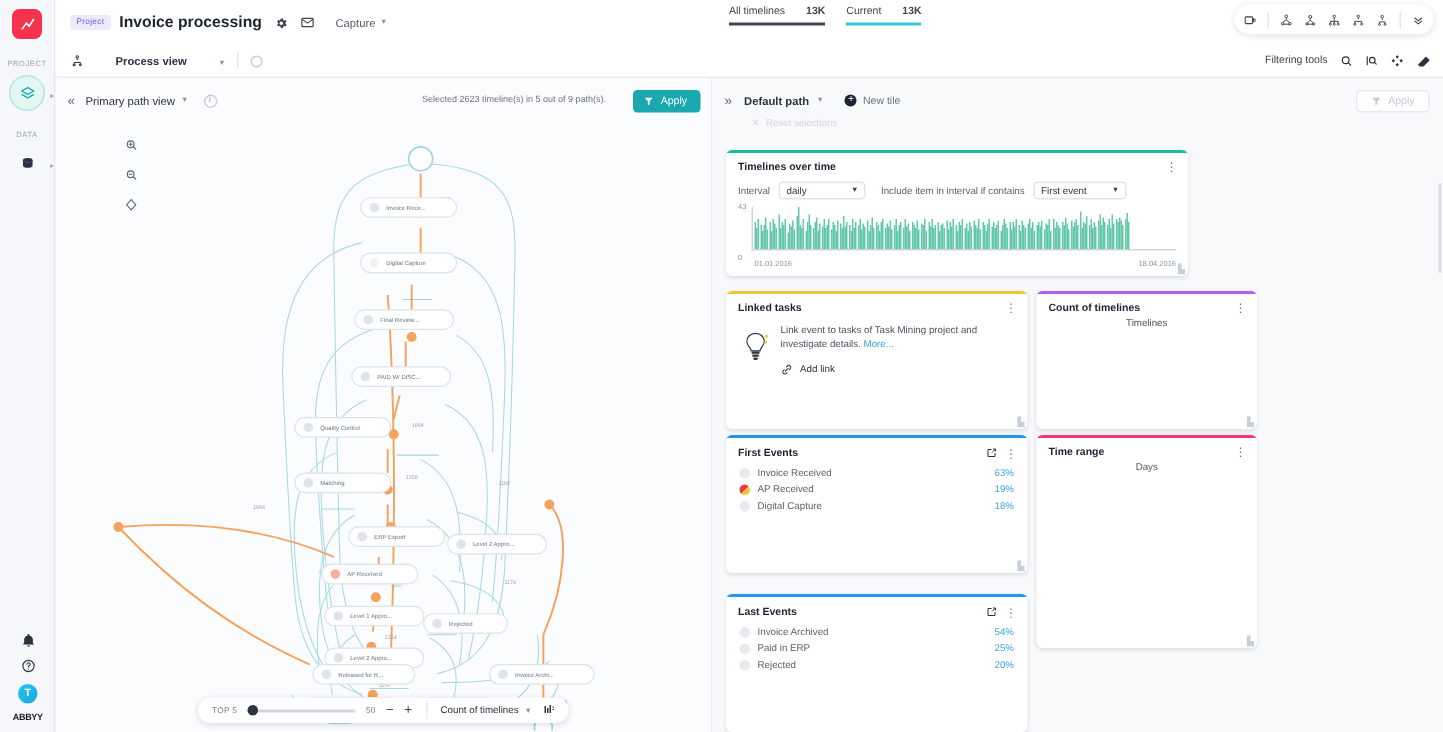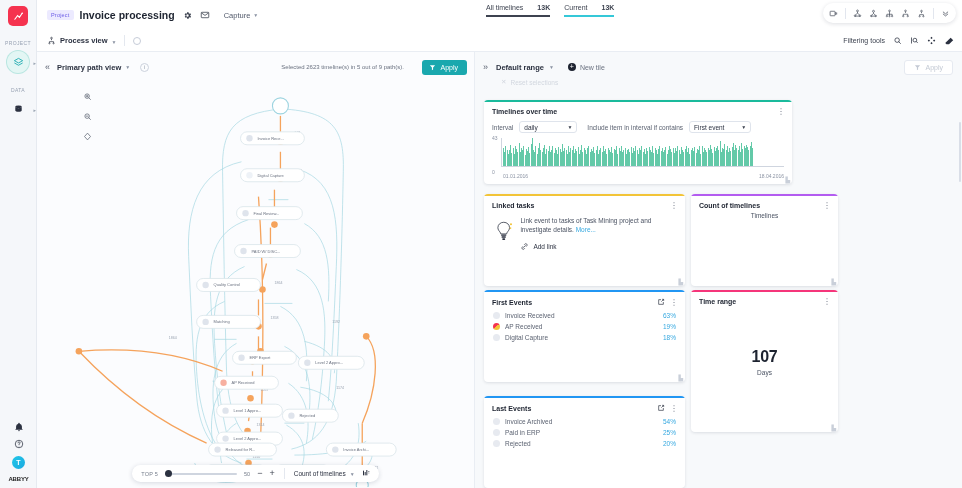--- a/index.html
+++ b/index.html
@@ -60,36 +60,36 @@
 
   .icon-pill { position:absolute; right:6px; top:3px; height:20px; background:#fff;
     border-radius:10px; box-shadow:0 1px 4px rgba(20,30,60,.14); display:flex;
     align-items:center; padding:0 6px; gap:7px; }
   .icon-pill .sep { width:1px; height:11px; background:#e2e6ee; }
   .ic { color:#3b4250; display:flex; align-items:center; }
 
   
   .hdr2 { height:22px; display:flex; align-items:center; padding:0 8px 0 10px;
     border-bottom:1px solid #e9edf3; position:relative; background:#fff; }
-  .pview { font-size:7.5px; font-weight:bold; color:#2b3140; display:flex; align-items:flex-end; gap:4px; }
+  .pview { font-size:7.5px; font-weight:bold; color:#2b3140; display:flex; align-items:flex-end; gap:21px; }
   .divider-v { width:1px; height:11px; background:#e4e8ef; margin:0 8px; }
   .circ { width:8px; height:8px; border-radius:50%; border:1px solid #c6ccd8; }
   .filter-tools { position:absolute; right:8px; display:flex; align-items:center; gap:8px; }
   .filter-tools .lbl { font-size:7px; color:#3d4350; }
 
   
   .body { flex:1; display:flex; min-height:0; }
 
   
   .graph { width:438px; flex:0 0 438px; background:#fbfcfe; position:relative;
     border-right:1px solid #e9edf3; display:flex; flex-direction:column; }
   .graph-bar { height:30px; display:flex; align-items:center; padding:0 8px 0 8px;
     position:relative; }
   .dbl-l { font-size:9px; color:#5b6271; letter-spacing:-1px; }
-  .ppv { font-size:7.5px; font-weight:bold; color:#2b3140; margin-left:8px; }
+  .ppv { font-size:7.5px; font-weight:normal; color:#2b3140; margin-left:8px; }
   .info-c { width:9px; height:9px; border-radius:50%; border:1px solid #ccd2dd;
     color:#9aa2b0; font-size:6px; display:flex; align-items:center; justify-content:center; margin-left:10px;}
   .sel-txt { position:absolute; right:70px; font-size:6px; color:#6b7280; }
   .apply-btn { position:absolute; right:7px; background:#1aa8ae; color:#fff; font-size:7px;
     border-radius:3px; padding:4px 9px 4px 7px; display:flex; align-items:center; gap:4px;
     border:none; font-family:inherit; }
   .zoom-tools { position:absolute; left:46px; top:40px; display:flex; flex-direction:column; gap:9px; }
   .zt { color:#5d6573; }
   .canvas { position:absolute; inset:0; }
   .graph-foot { position:absolute; left:0; right:0; bottom:6px; display:flex; justify-content:center; }
@@ -592,21 +592,21 @@
                   <path d="M19 6h3v2h-3zM19 11h3v2h-3z"></path>
                 </svg>
             </span>
           </div>
         </div>
       </div>
 
       <div class="right">
         <div class="right-bar">
           <span class="dbl-r">»</span>
-          <span class="board">Default range</span>
+          <span class="board">Default path</span>
           <span class="caret" style="margin-left:5px">▼</span>
           <span class="newtile">
             <span class="plus-dot">+</span>
             <span>New tile</span>
           </span>
           <span class="apply-ghost">
             <svg width="7" height="7" viewBox="0 0 24 24" fill="#c3c9d4">
                 <path d="M3 4h18l-7 8v7l-4 2v-9z"></path>
               </svg>
             <span>Apply</span>
@@ -931,21 +931,20 @@
             </div>
             <span class="resize">▙</span>
           </div>
 
           <div class="card" style="left:216px; top:208px; width:147px; height:142px;">
             <div class="topline" style="background:#f5357a"></div>
             <div class="card-head">
               <span class="card-title">Time range</span>
               <span class="kebab">⋮</span>
             </div>
-            <div class="bignum small" style="margin-top:43px">107</div>
             <div class="bigsub">Days</div>
             <span class="resize">▙</span>
           </div>
 
           <div class="card" style="left:9px; top:314px; width:201px; height:92px;">
             <div class="topline" style="background:#2196f3"></div>
             <div class="card-head">
               <span class="card-title">Last Events</span>
               <span class="ext">
                 <svg width="8" height="8" viewBox="0 0 24 24" fill="none" stroke="#2b3140" stroke-width="2">

